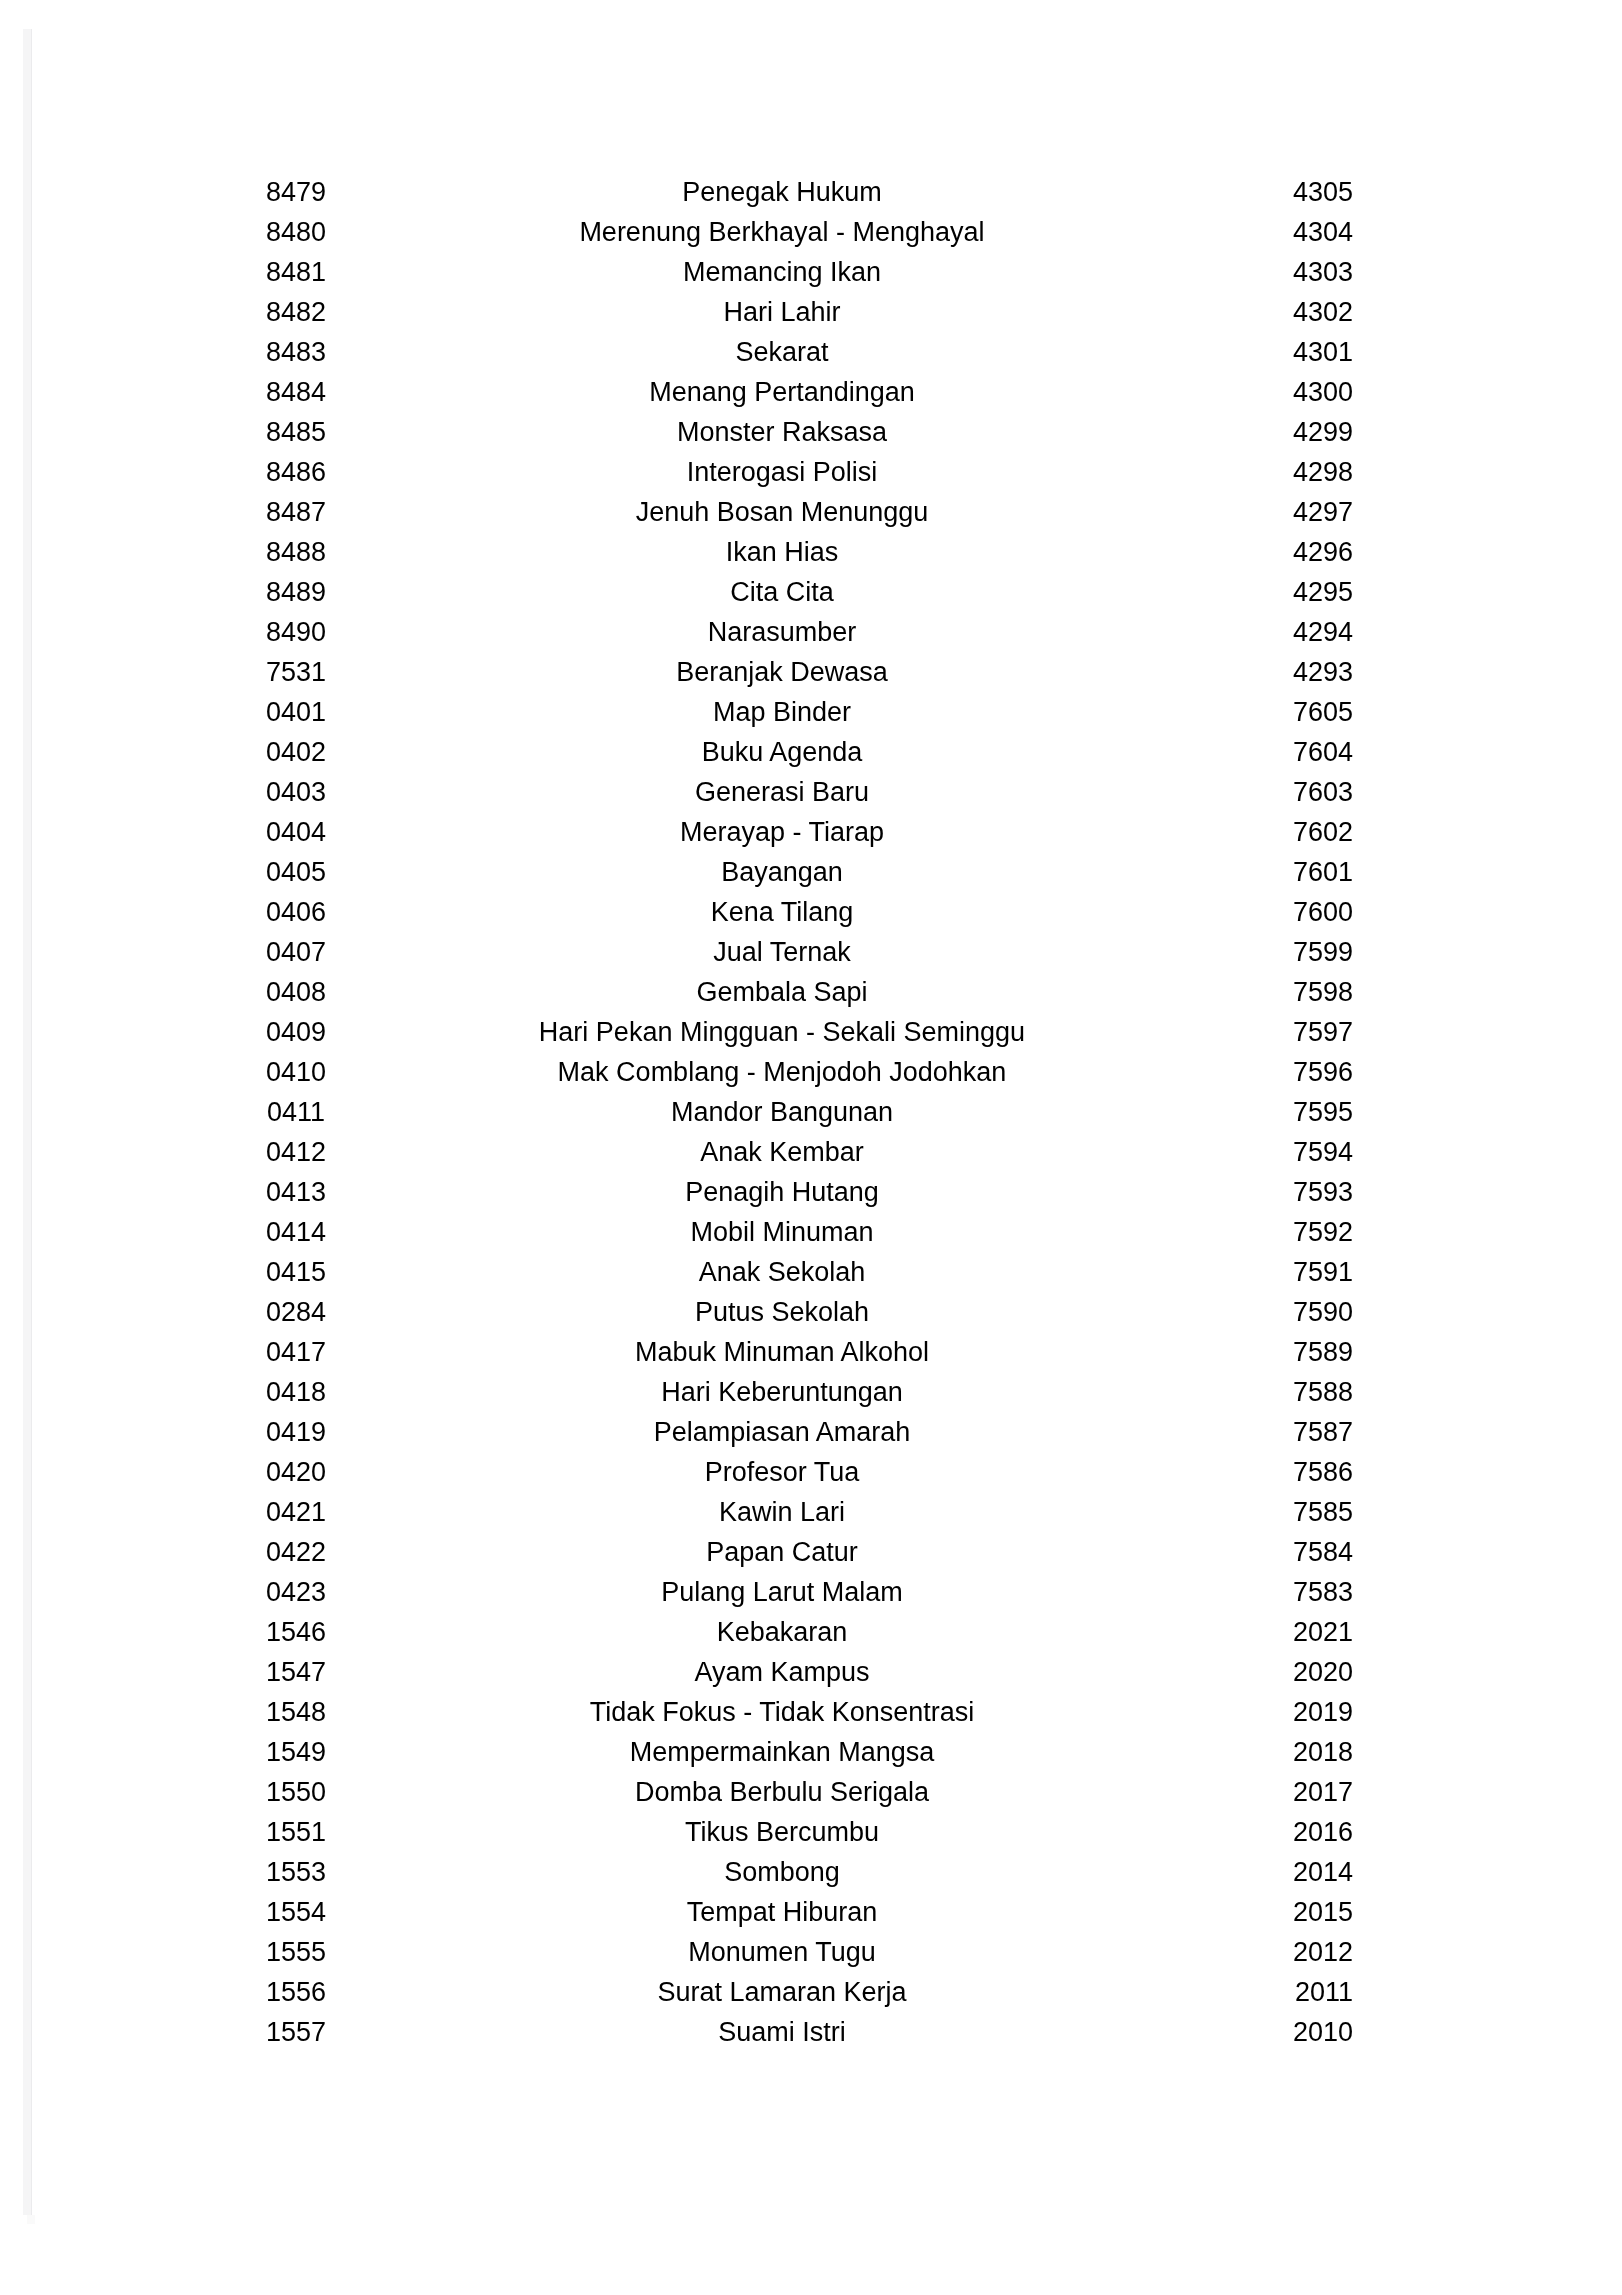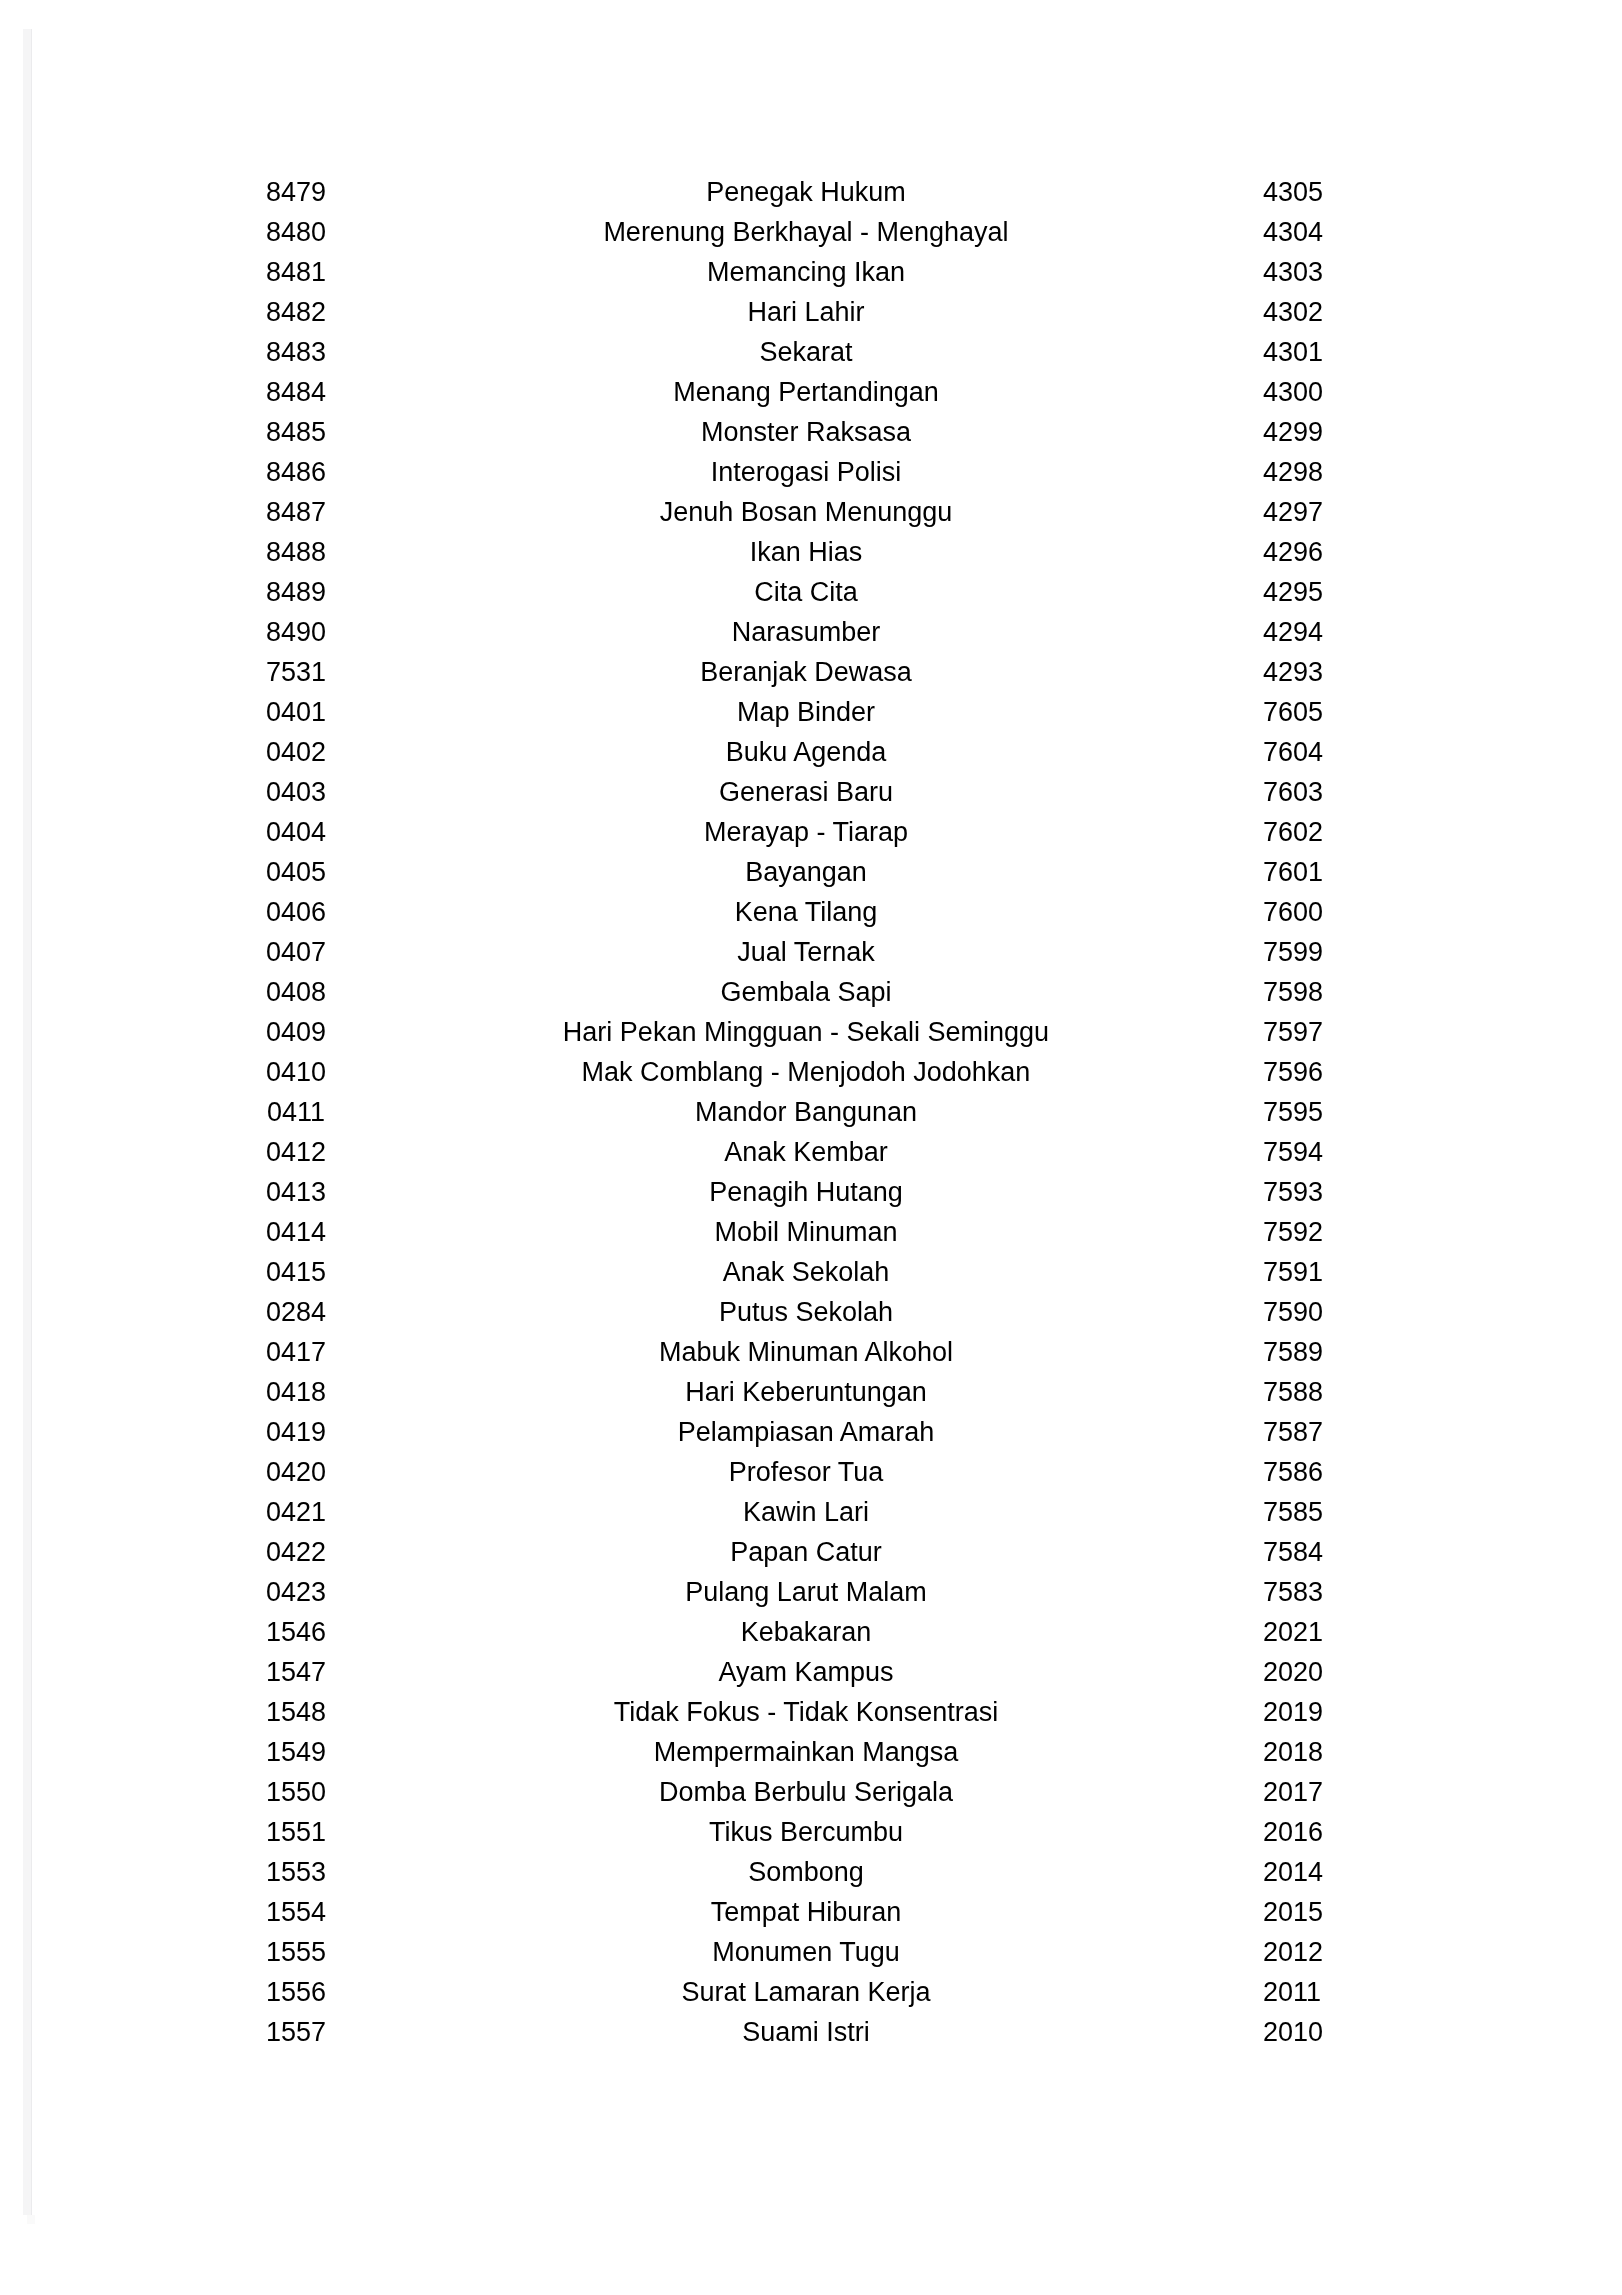--- a/index.html
+++ b/index.html
@@ -48,28 +48,28 @@
     line-height: 40px;
     font-size: 27px;
     white-space: nowrap;
   }
   .c1 {
     left: 251px;
     width: 90px;
     text-align: center;
   }
   .c2 {
-    left: 282px;
+    left: 258px;
     width: 1048px;
     text-align: center;
   }
   .c3 {
     left: 1263px;
     width: 90px;
-    text-align: left;
+    text-align: right;
   }
 </style>
 </head>
 <body>
 
 <div class="page">
   <div class="edge-strip"></div>
   <div class="edge-strip-foot"></div>
   <div class="list" id="rows">
   <div class="row">

